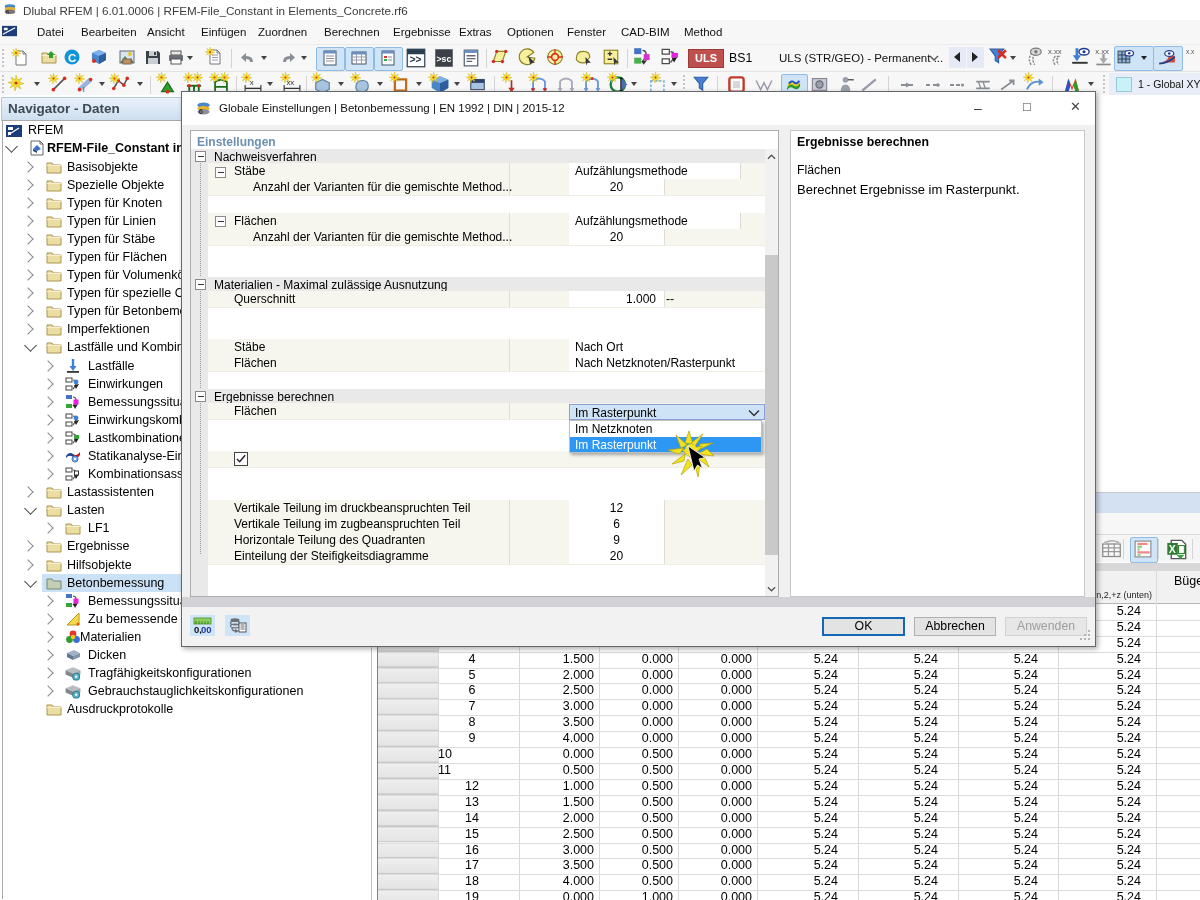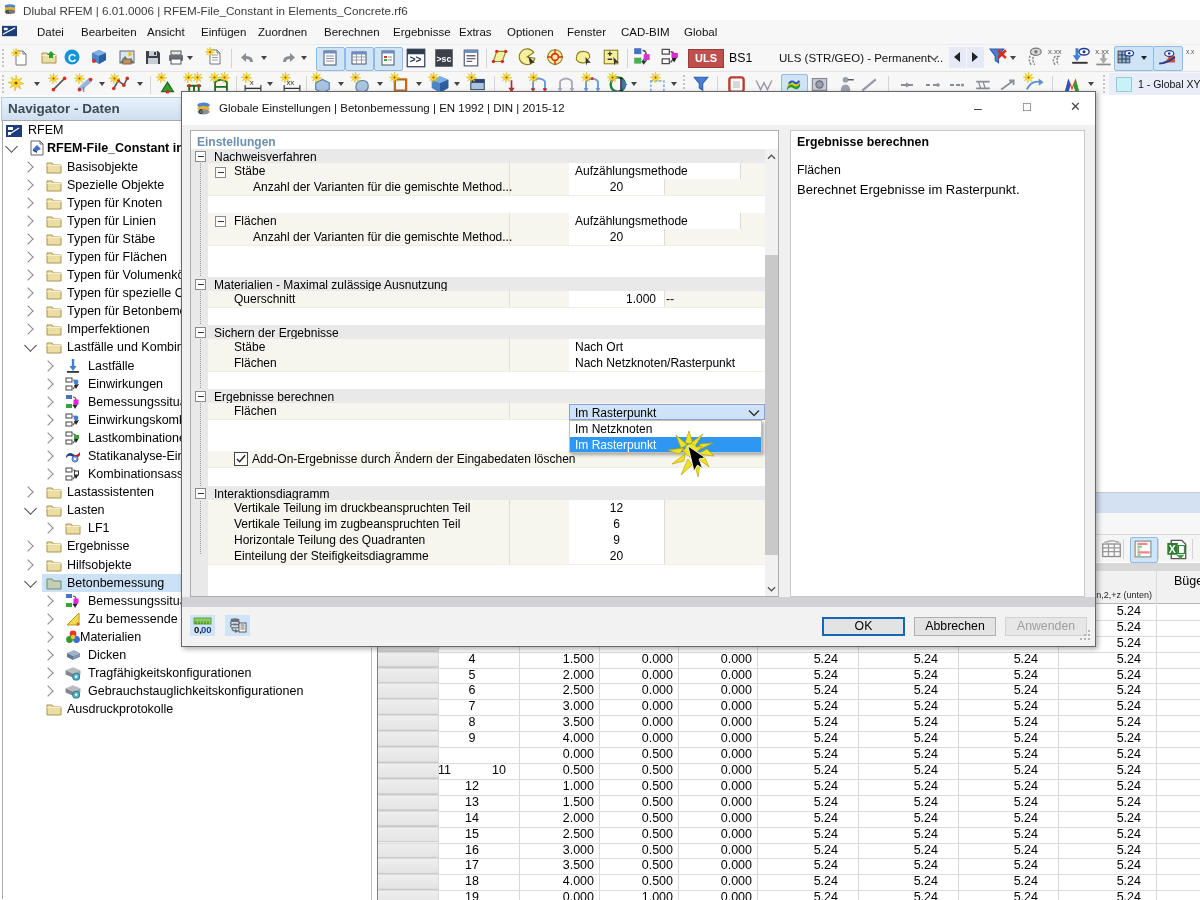--- a/index.html
+++ b/index.html
@@ -186,21 +186,21 @@
  <span class="men" style="font-size:11.5px;left:81px">Bearbeiten</span>
  <span class="men" style="font-size:11.5px;left:147px">Ansicht</span>
  <span class="men" style="font-size:11.5px;left:201px">Einfügen</span>
  <span class="men" style="font-size:11.5px;left:258px">Zuordnen</span>
  <span class="men" style="font-size:11.5px;left:324px">Berechnen</span>
  <span class="men" style="font-size:11.5px;left:393px">Ergebnisse</span>
  <span class="men" style="font-size:11.5px;left:459px">Extras</span>
  <span class="men" style="font-size:11.5px;left:507px">Optionen</span>
  <span class="men" style="font-size:11.5px;left:567px">Fenster</span>
  <span class="men" style="font-size:11.5px;left:621px">CAD-BIM</span>
- <span class="men" style="font-size:11.5px;left:684px">Global</span>
+ <span class="men" style="font-size:11.5px;left:684px">Method</span>
 </div>
 
 <div class="ab" style="left:0;top:44px;width:1200px;height:27px;background:#f7f7f7;border-top:1px solid #ebebeb">
  <div class="ab" style="left:2px;top:4px;width:3px;height:18px;border-left:2px dotted #c4c4c4"></div>
  <svg class="ic" style="left:13px;top:5px" viewBox="0 0 16 16">
       <use href="#page"></use>
     </svg>
  <svg class="ic" style="left:11px;top:3px;width:10px;height:10px" viewBox="0 0 16 16">
       <use href="#star"></use>
     </svg>
@@ -972,21 +972,21 @@
       <div class="ab" style="left:116px;top:0;width:100px;text-align:right">4.000</div>
       <div class="ab" style="left:195px;top:0;width:100px;text-align:right">0.000</div>
       <div class="ab" style="left:274px;top:0;width:100px;text-align:right">0.000</div>
       <div class="ab" style="left:350px;top:0;width:110px;text-align:right">5.24</div>
       <div class="ab" style="left:450px;top:0;width:110px;text-align:right">5.24</div>
       <div class="ab" style="left:550px;top:0;width:110px;text-align:right">5.24</div>
       <div class="ab" style="left:663px;top:0;width:100px;text-align:right">5.24</div>
     </div>
 <div class="ab" style="left:4px;top:652px;width:822px;height:1px;background:#dcdcdc"></div>
 <div class="ab" style="left:4px;top:652px;width:822px;height:16px;font-size:12.5px">
-      <div class="ab" style="left:60px;top:16px;width:68px;text-align:right">10</div>
+      <div class="ab" style="left:60px;top:0;width:68px;text-align:left">10</div>
       <div class="ab" style="left:116px;top:0;width:100px;text-align:right">0.000</div>
       <div class="ab" style="left:195px;top:0;width:100px;text-align:right">0.500</div>
       <div class="ab" style="left:274px;top:0;width:100px;text-align:right">0.000</div>
       <div class="ab" style="left:350px;top:0;width:110px;text-align:right">5.24</div>
       <div class="ab" style="left:450px;top:0;width:110px;text-align:right">5.24</div>
       <div class="ab" style="left:550px;top:0;width:110px;text-align:right">5.24</div>
       <div class="ab" style="left:663px;top:0;width:100px;text-align:right">5.24</div>
     </div>
 <div class="ab" style="left:4px;top:668px;width:822px;height:1px;background:#dcdcdc"></div>
 <div class="ab" style="left:4px;top:668px;width:822px;height:16px;font-size:12.5px">
@@ -1144,24 +1144,20 @@
       <span class="ab" style="left:23px;top:1px">Materialien - Maximal zulässige Ausnutzung</span>
     </div>
  <div class="ivory" style="left:26px;top:199px;width:557px;height:16px"></div>
  <div class="cell" style="left:387px;top:199px;width:95px;height:16px"></div>
  <span class="gtxt" style="left:52px;top:199px">Querschnitt</span>
  <div class="gtxt" style="left:387px;top:199px;width:87px;text-align:right">1.000</div>
  <span class="gtxt" style="left:484px;top:199px">--</span>
  <div class="vline" style="left:327px;top:199px;height:16px"></div>
  <div class="vline" style="left:482px;top:199px;height:16px"></div>
 
- <div class="band" style="top:233px;height:14px">
-      <div class="minus" style="left:4px;top:2px"></div>
-      <span class="ab" style="left:23px;top:1px">Sichern der Ergebnisse</span>
-    </div>
  <div class="ivory" style="left:26px;top:247px;width:557px;height:16px"></div>
  <div class="ivory" style="left:26px;top:263px;width:557px;height:16px"></div>
  <div class="cell" style="left:387px;top:247px;width:196px;height:16px"></div>
  <div class="cell" style="left:387px;top:263px;width:196px;height:16px"></div>
  <span class="gtxt" style="left:52px;top:247px">Stäbe</span>
  <span class="gtxt" style="left:393px;top:247px">Nach Ort</span>
  <span class="gtxt" style="left:52px;top:263px">Flächen</span>
  <span class="gtxt" style="left:393px;top:263px">Nach Netzknoten/Rasterpunkt</span>
  <div class="vline" style="left:327px;top:247px;height:32px"></div>
 
@@ -1171,26 +1167,21 @@
     </div>
  <div class="ivory" style="left:26px;top:311px;width:557px;height:16px"></div>
  <span class="gtxt" style="left:52px;top:311px">Flächen</span>
  <div class="vline" style="left:327px;top:311px;height:16px"></div>
 
  <div class="ivory" style="left:26px;top:359px;width:557px;height:16px"></div>
  <div class="ab" style="left:52px;top:360px;width:12px;height:12px;background:#fff;border:1.4px solid #444"></div>
  <svg class="ab" style="left:54px;top:362px;width:11px;height:10px" viewBox="0 0 12 10">
       <path d="M1,5 L4,8 L10,1" fill="none" stroke="#222" stroke-width="1.6"></path>
     </svg>
- <span class="gtxt" style="left:70px;top:359px">Add-On-Ergebnisse durch Ändern der Eingabedaten löschen</span>
-
- <div class="band" style="top:394px;height:14px">
-      <div class="minus" style="left:4px;top:2px"></div>
-      <span class="ab" style="left:23px;top:1px">Interaktionsdiagramm</span>
-    </div>
+
  <div class="ivory" style="left:26px;top:408px;width:557px;height:16px"></div>
  <div class="ivory" style="left:26px;top:424px;width:557px;height:16px"></div>
  <div class="ivory" style="left:26px;top:440px;width:557px;height:16px"></div>
  <div class="ivory" style="left:26px;top:456px;width:557px;height:16px"></div>
  <div class="cell" style="left:387px;top:408px;width:95px;height:16px"></div>
  <div class="cell" style="left:387px;top:424px;width:95px;height:16px"></div>
  <div class="cell" style="left:387px;top:440px;width:95px;height:16px"></div>
  <div class="cell" style="left:387px;top:456px;width:95px;height:16px"></div>
  <span class="gtxt" style="left:52px;top:408px">Vertikale Teilung im druckbeanspruchten Teil</span>
  <span class="gtxt" style="left:52px;top:424px">Vertikale Teilung im zugbeanspruchten Teil</span>

